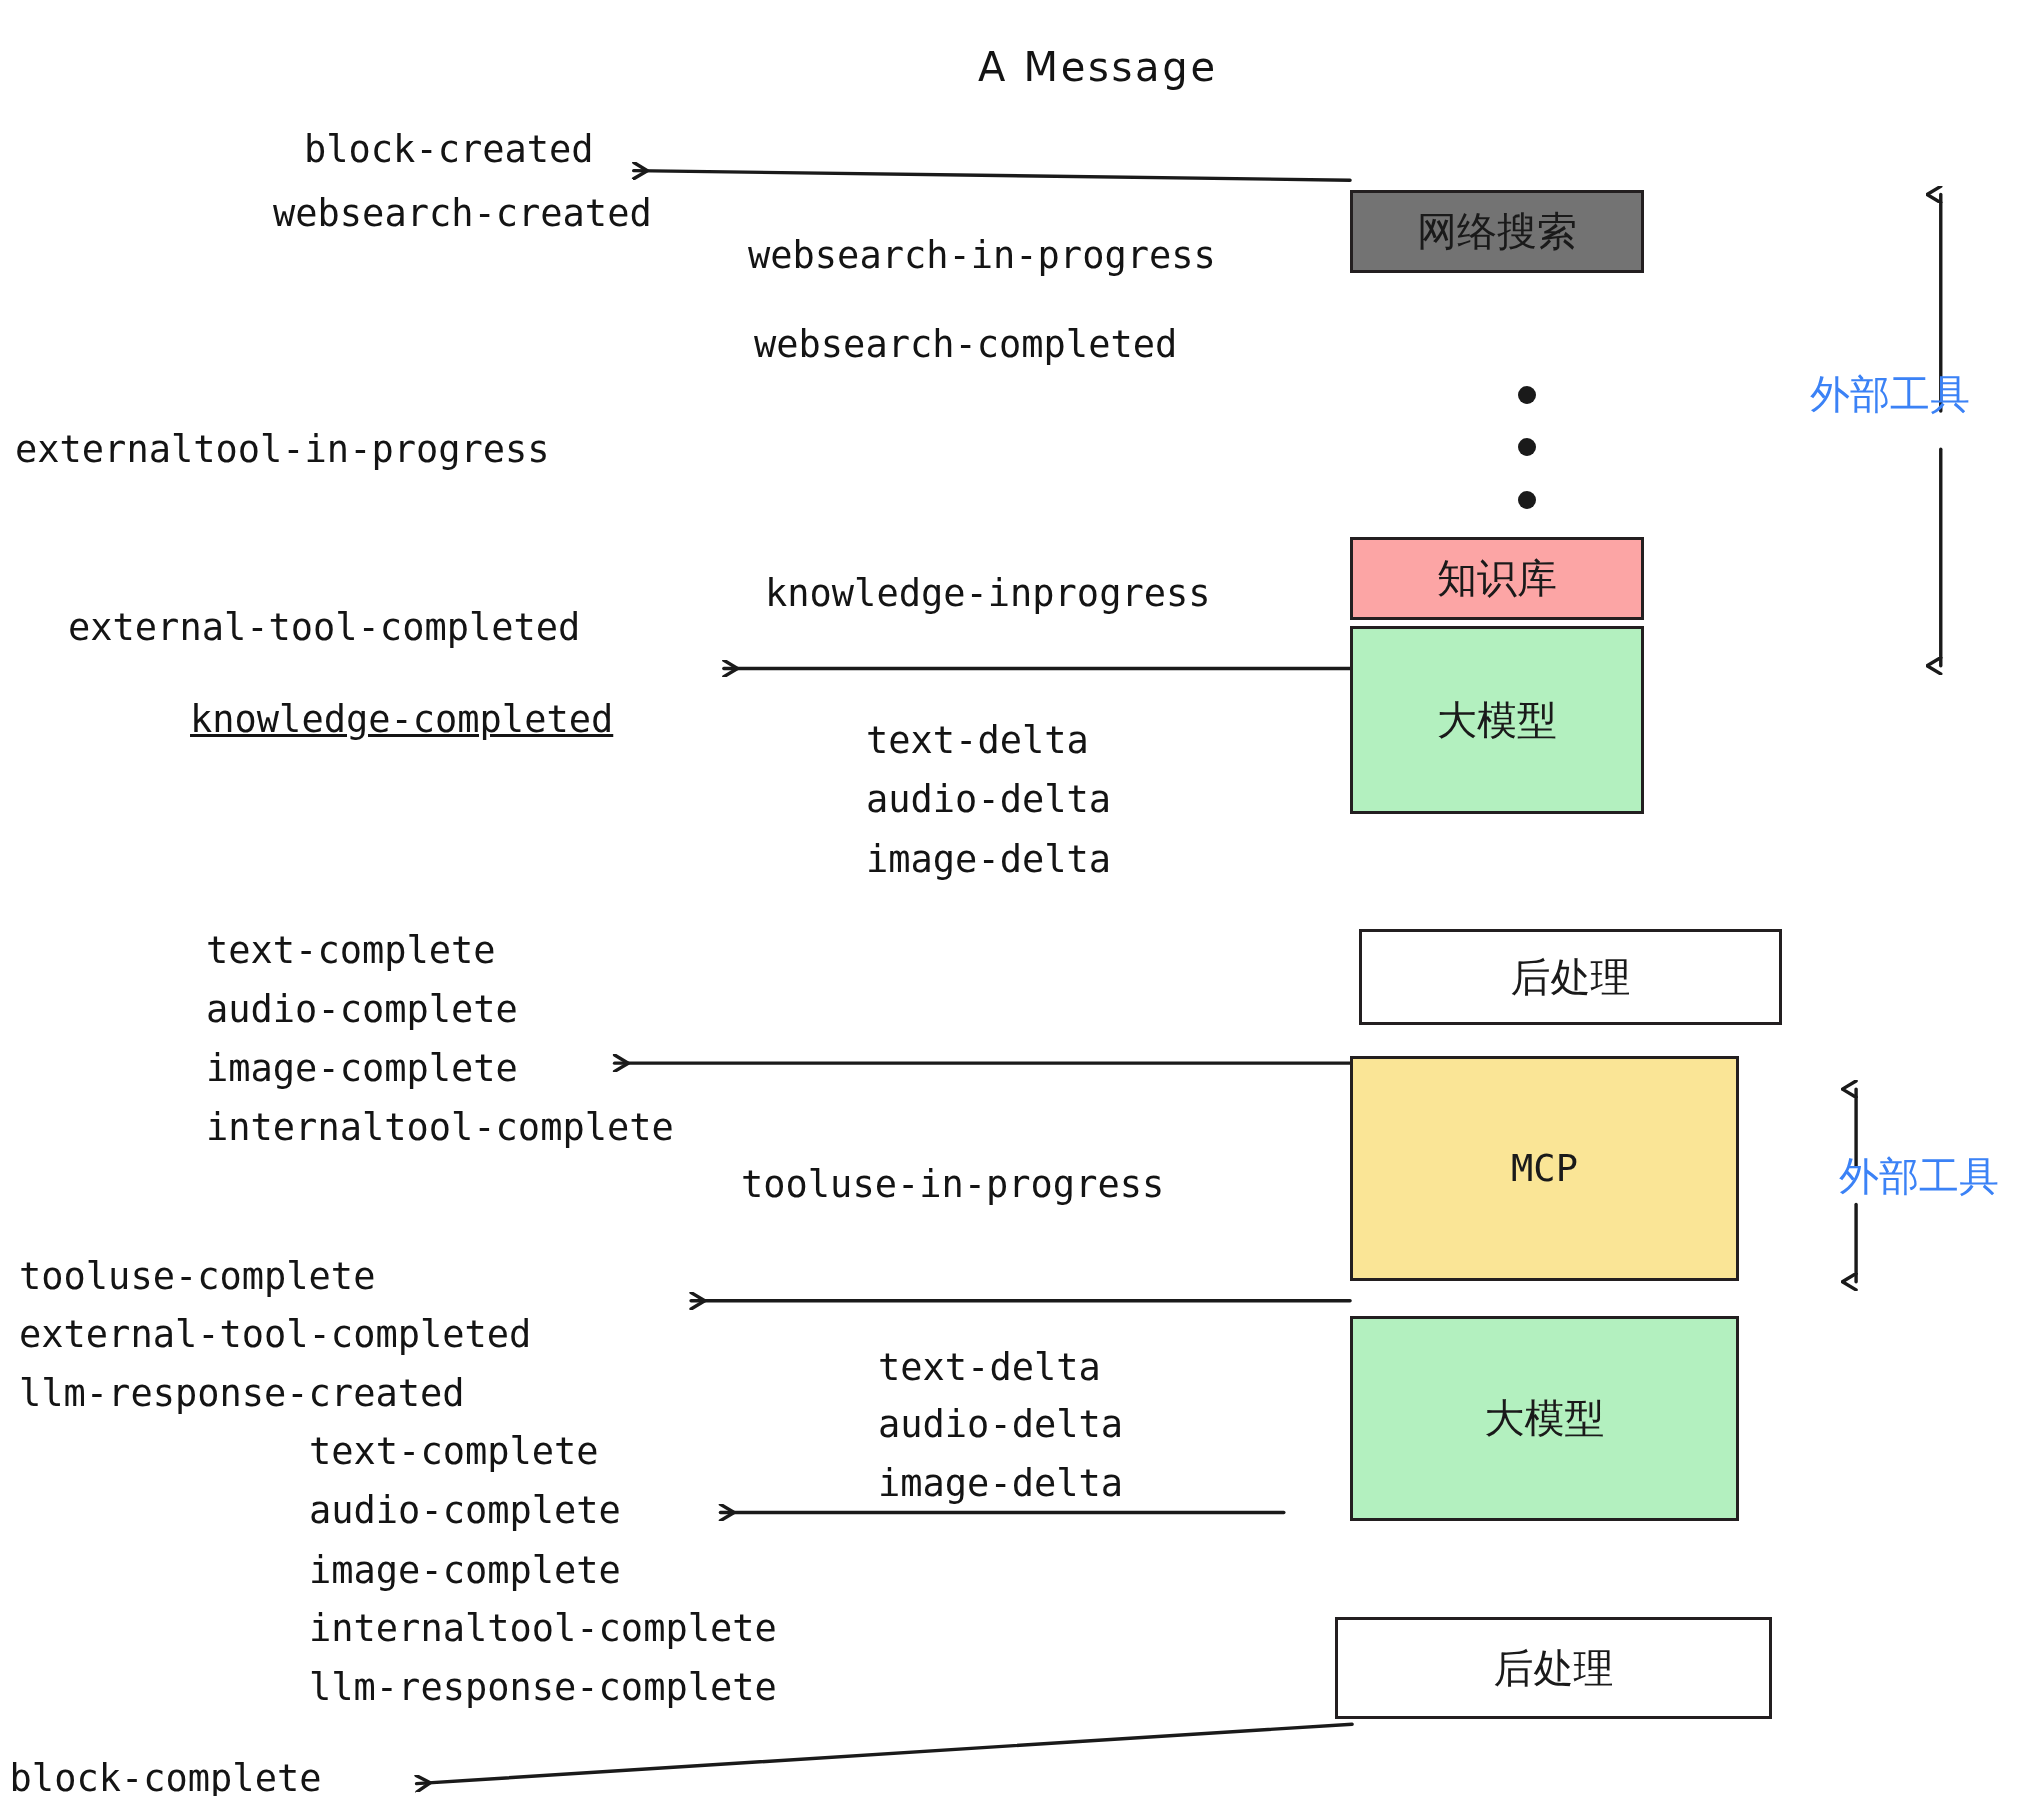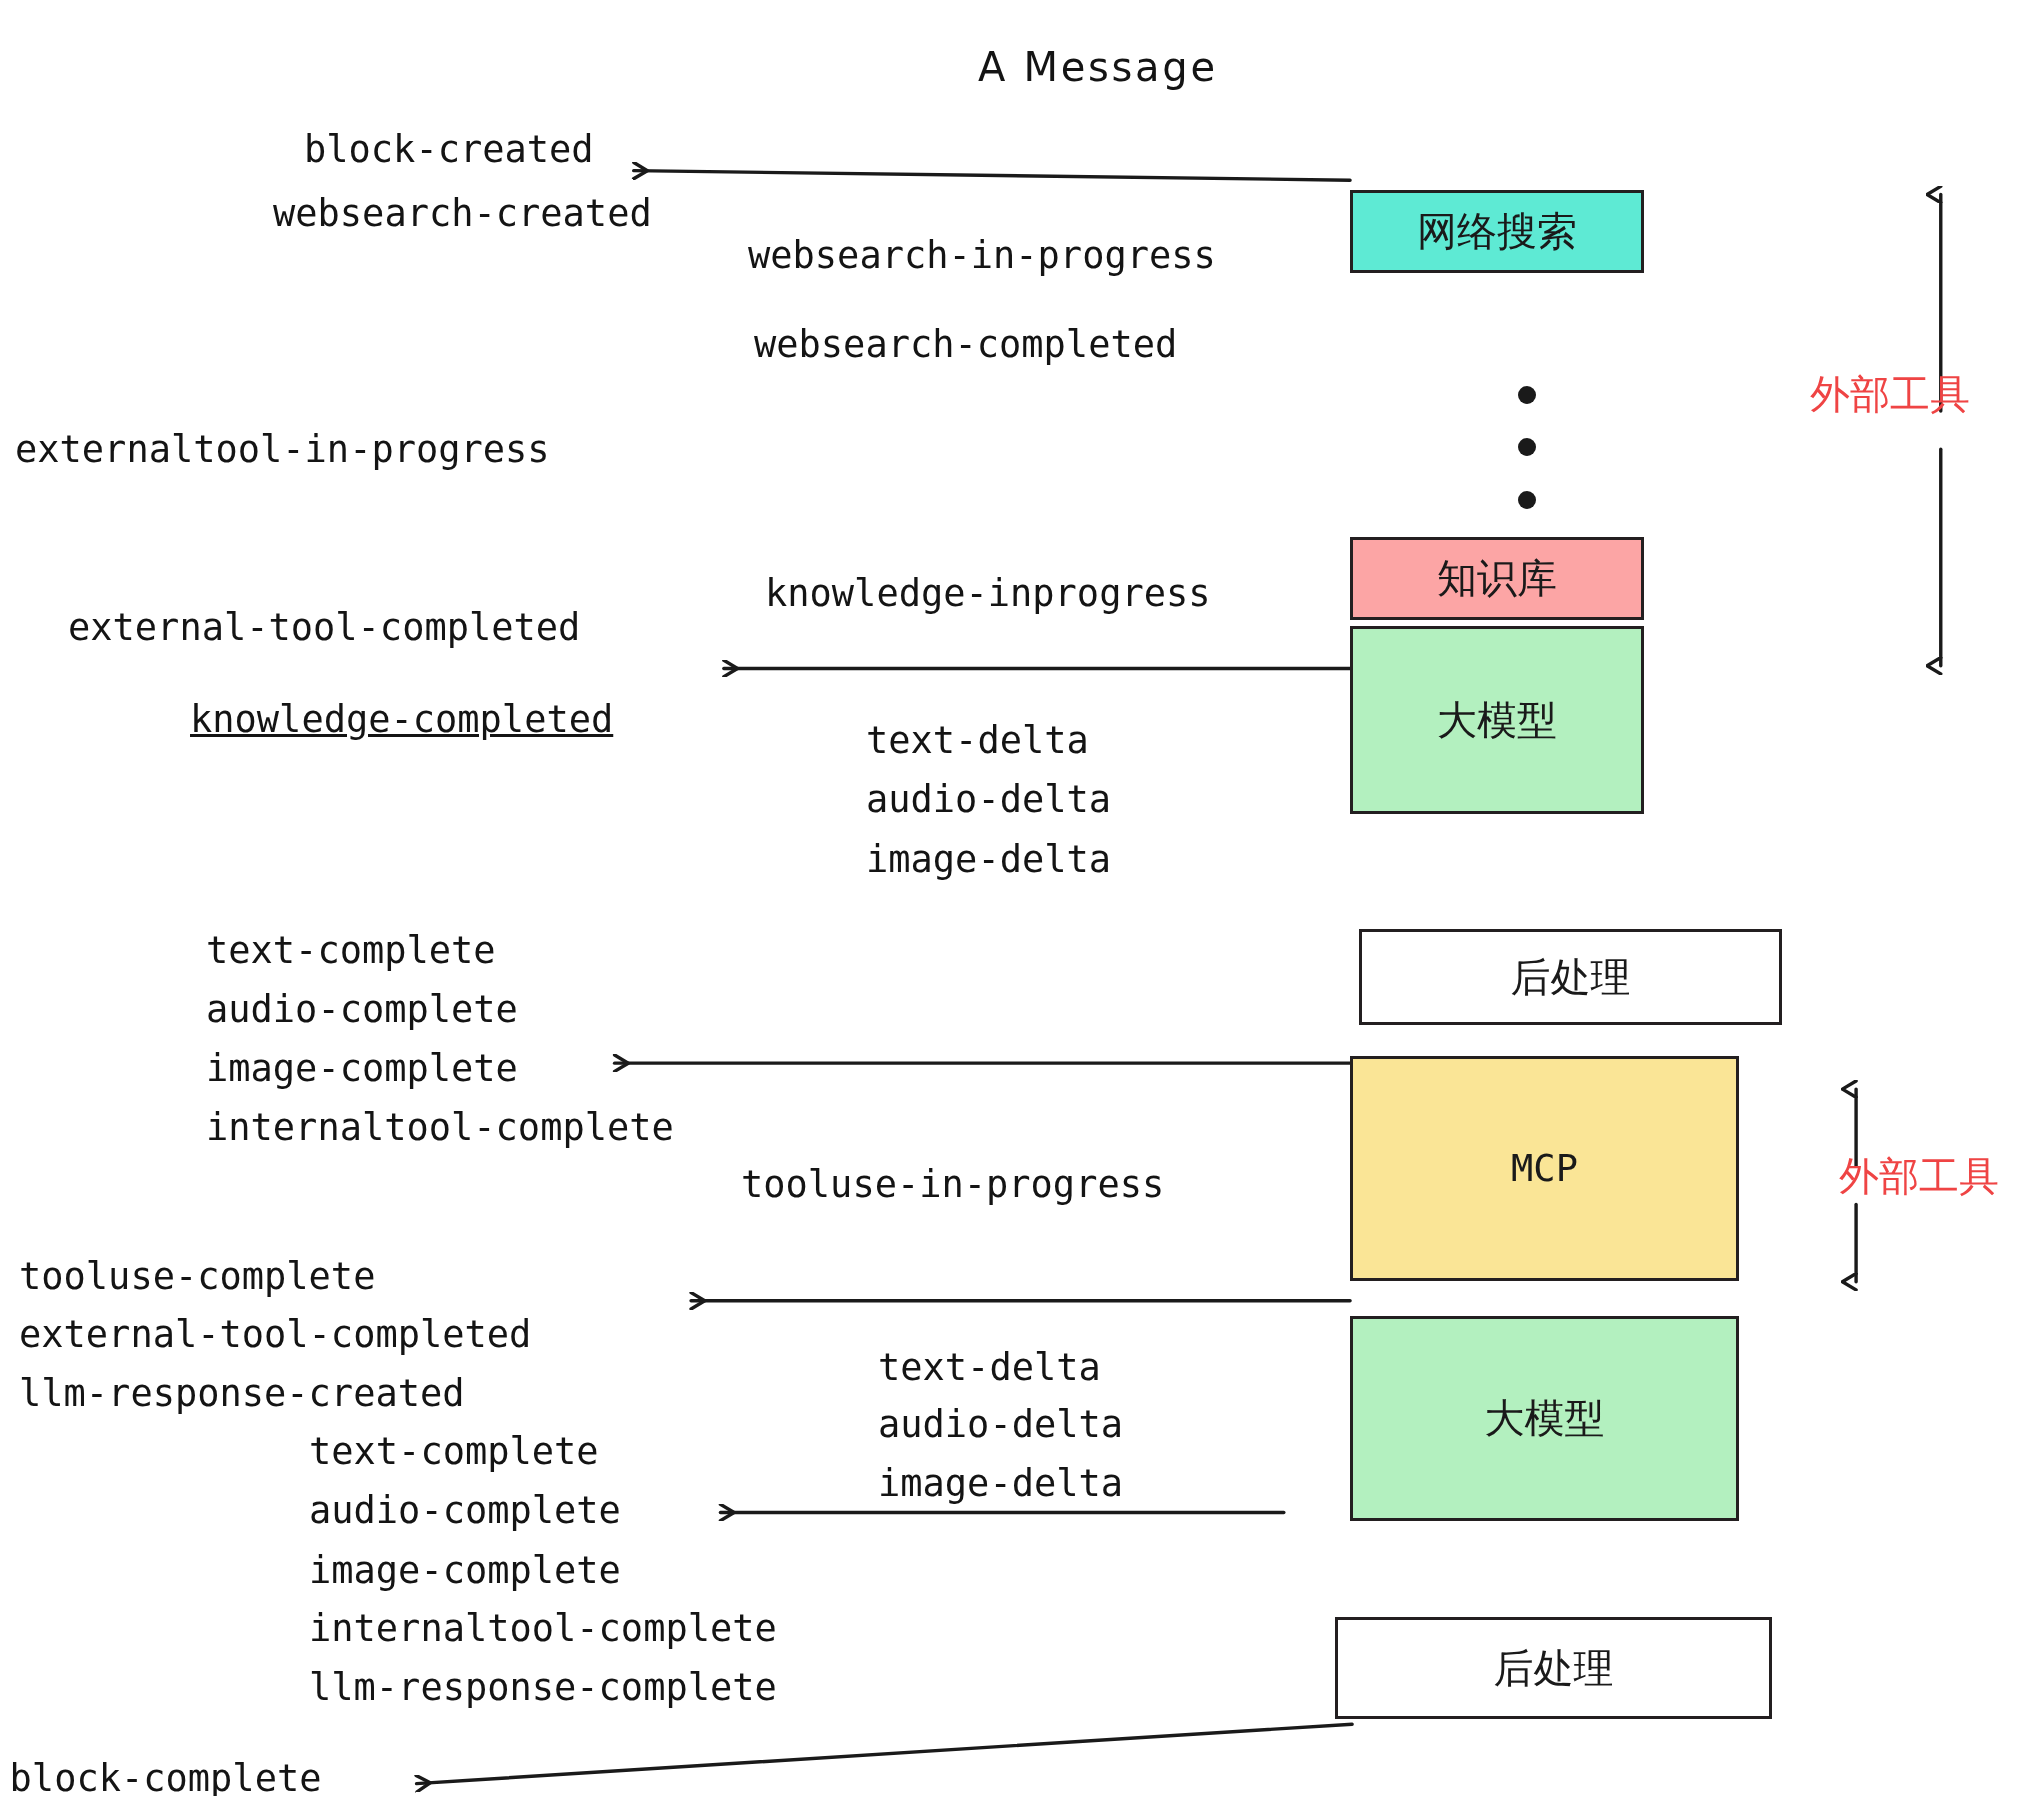--- a/index.html
+++ b/index.html
@@ -44,21 +44,21 @@
     white-space:pre;
   }
   .boxlabel.mono{
     font-family:"DejaVu Sans Mono","Liberation Mono",monospace;
     font-size:37px;
   }
   .sidelabel{
     position:absolute;
     font-family:Liberation Mono, monospace;
     font-size:40px;
-    color:#ef4444;
+    color:#3b82f6;
     white-space:pre;
   }
   .dot{
     position:absolute;
     width:18px;height:18px;
     border-radius:50%;
     background:#1a1a1a;
   }
 </style>
 </head>
@@ -117,21 +117,21 @@
       <div class="ev" style="left: 878px; top: 1374px;">audio-delta</div>
       <div class="ev" style="left: 878px; top: 1433px;">image-delta</div>
       <div class="ev" style="left: 309px; top: 1401px;">text-complete</div>
       <div class="ev" style="left: 309px; top: 1460px;">audio-complete</div>
       <div class="ev" style="left: 309px; top: 1520px;">image-complete</div>
       <div class="ev" style="left: 309px; top: 1578px;">internaltool-complete</div>
       <div class="ev" style="left: 309px; top: 1637px;">llm-response-complete</div>
       <div class="ev" style="left: 9.6px; top: 1728px;">block-complete</div>
     </div>
   <div id="boxes-layer">
-      <div class="boxlabel" style="left: 1350px; top: 158px; width: 294px; height: 83px; background: #5eead4; border-color: rgb(35, 31, 32);"><span>网络搜索</span></div>
+      <div class="boxlabel" style="left: 1350px; top: 158px; width: 294px; height: 83px; background: #737373; border-color: rgb(35, 31, 32);"><span>网络搜索</span></div>
       <div class="boxlabel" style="left: 1350px; top: 505px; width: 294px; height: 83px; background: #fca5a5; border-color: rgb(35, 31, 32);"><span>知识库</span></div>
       <div class="boxlabel" style="left: 1350px; top: 594px; width: 294px; height: 188px; background: rgb(179, 240, 191); border-color: rgb(35, 31, 32);"><span>大模型</span></div>
       <div class="boxlabel" style="left: 1359px; top: 897px; width: 423px; height: 96px; background: rgb(255, 255, 255); border-color: rgb(35, 31, 32);"><span>后处理</span></div>
       <div class="boxlabel mono" style="left: 1350px; top: 1024px; width: 389px; height: 225px; background: rgb(250, 229, 150); border-color: rgb(35, 31, 32);"><span>MCP</span></div>
       <div class="boxlabel" style="left: 1350px; top: 1284px; width: 389px; height: 205px; background: rgb(179, 240, 191); border-color: rgb(35, 31, 32);"><span>大模型</span></div>
       <div class="boxlabel" style="left: 1335px; top: 1585px; width: 437px; height: 102px; background: rgb(255, 255, 255); border-color: rgb(35, 31, 32);"><span>后处理</span></div>
     </div>
   <div id="sides-layer">
       <div class="sidelabel" style="left: 1810px; top: 335px;">外部工具</div>
       <div class="sidelabel" style="left: 1839px; top: 1117px;">外部工具</div>

